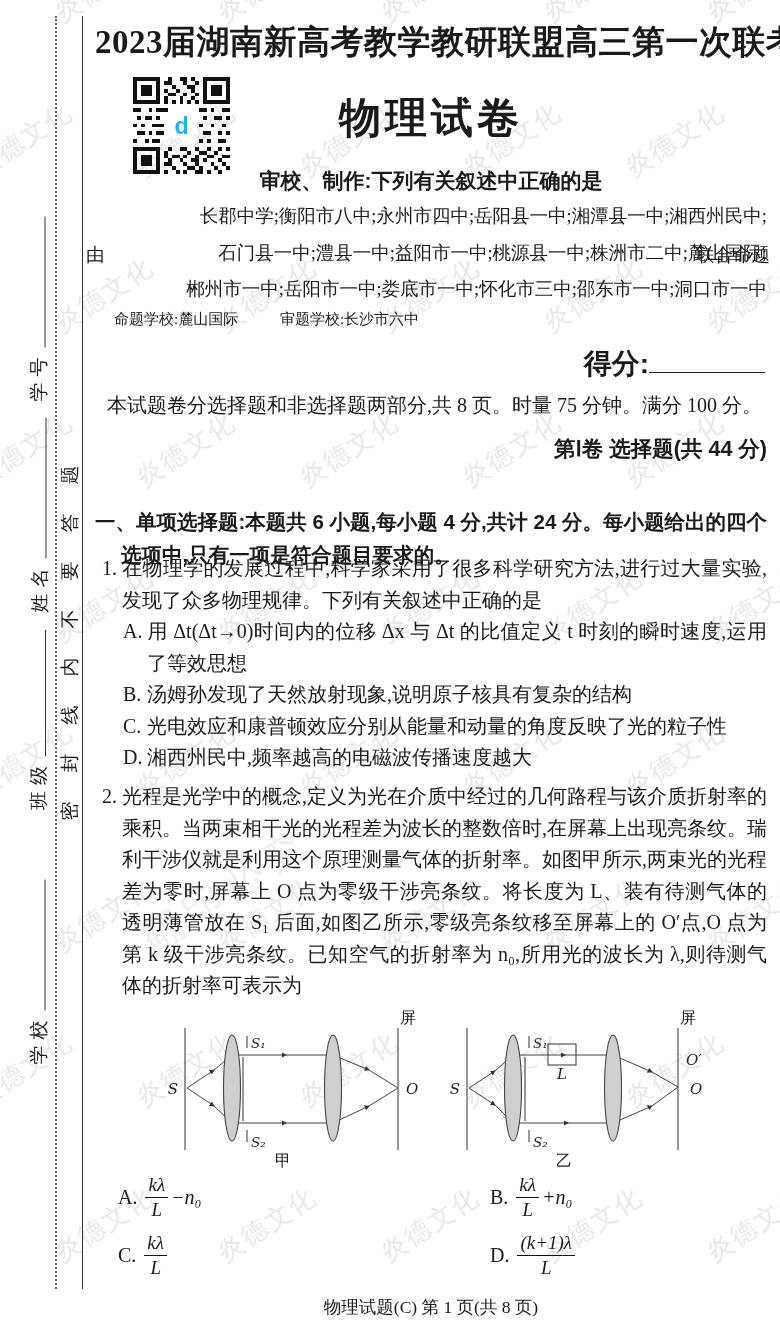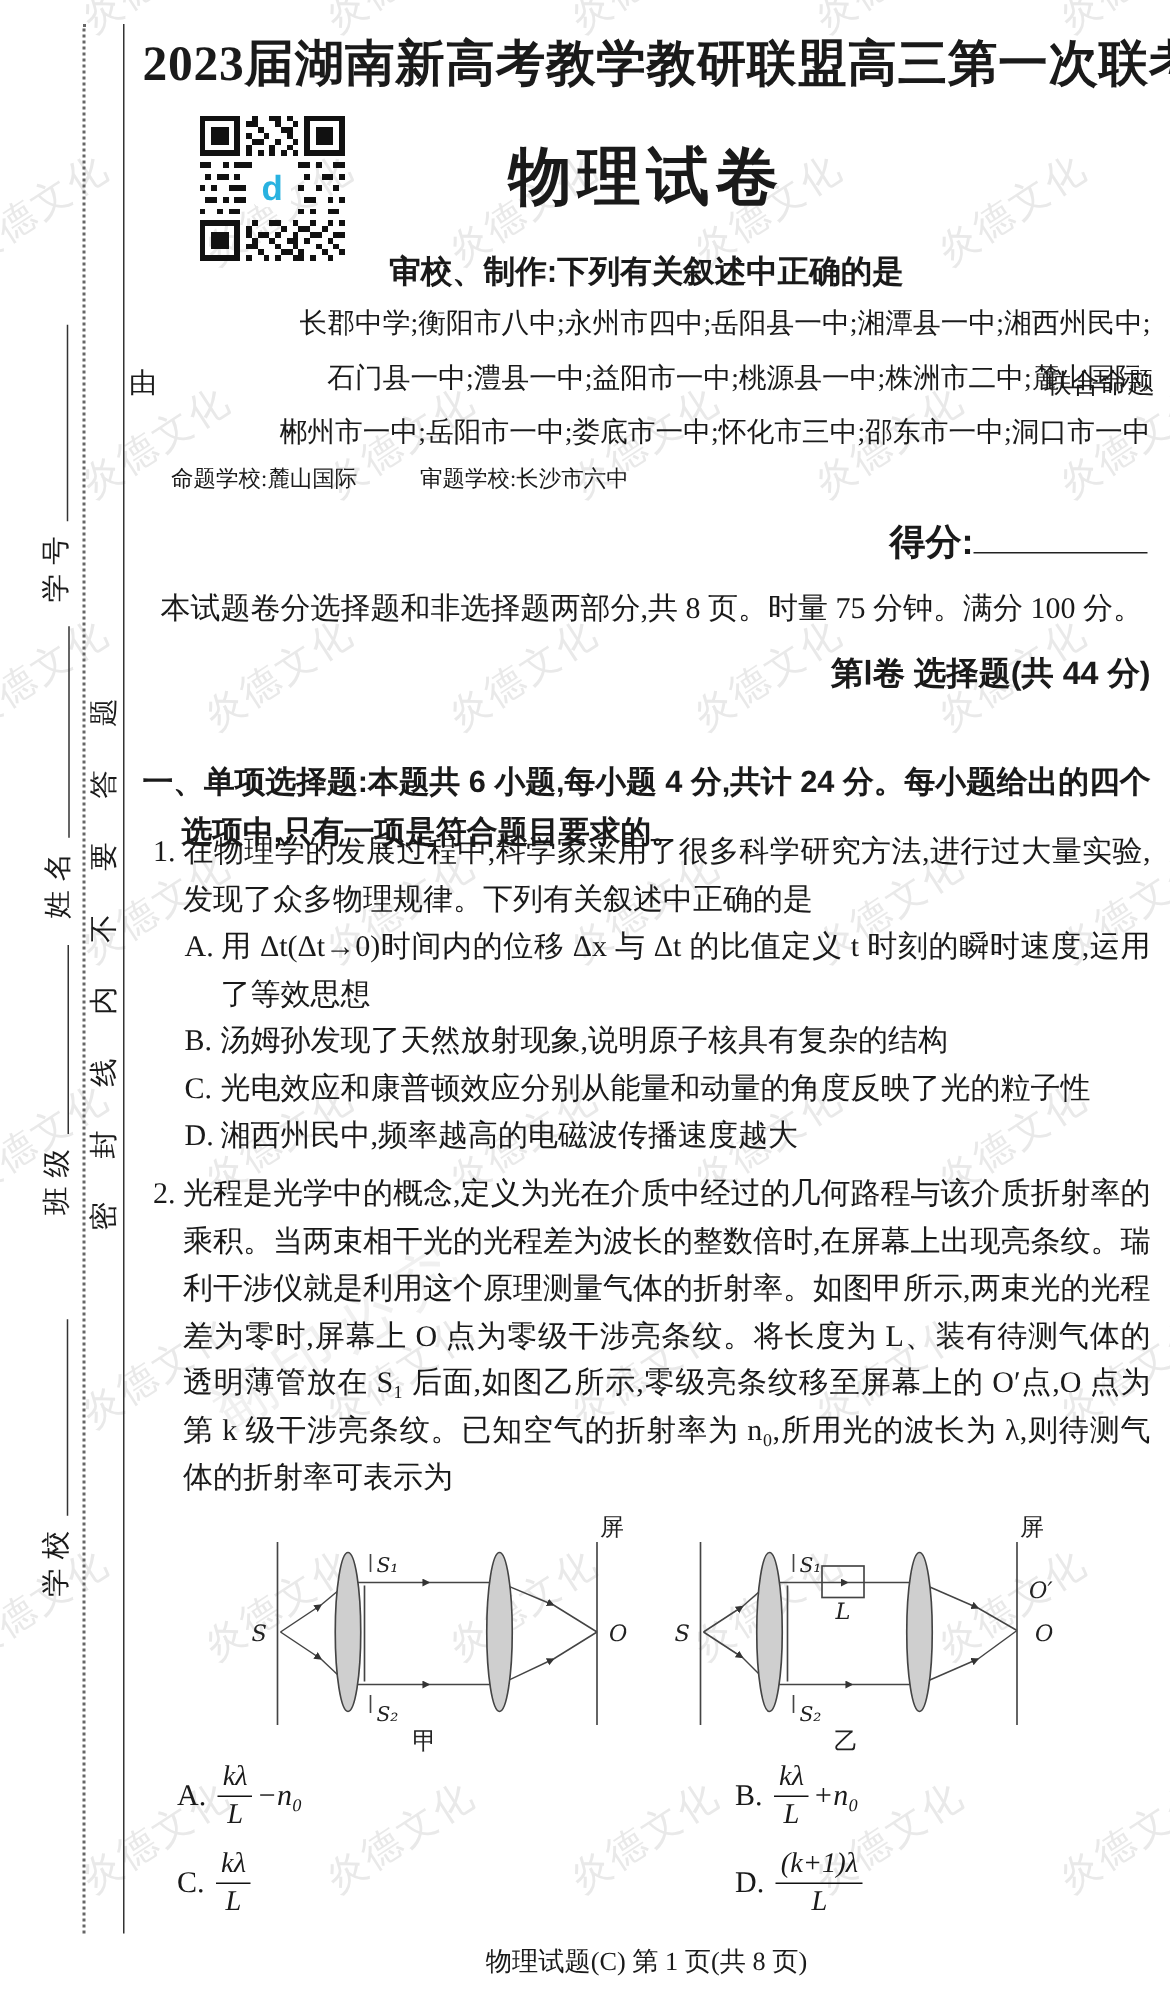--- a/index.html
+++ b/index.html
@@ -39,21 +39,21 @@
               font-family:"Liberation Sans", sans-serif; }
 
   #schools { top:198px; width:672px; }
   #schools .sline { text-align:right; font-size:18.5px; line-height:36.5px; white-space:nowrap; }
   #by-label   { position:absolute; left:-9px;  top:44px; font-size:18.5px; }
   #joint-label{ position:absolute; right:-3px; top:44px; font-size:18.5px; }
 
   #setter-row { top:310px; width:672px; text-align:left; font-size:15px; }
   #setter-row span { margin:0 19px; }
 
-  #score-row { top:345px; right:2px; font-size:24px; }
+  #score-row { top:345px; right:2px; font-size:28px; }
   #score-row .slabel { font-weight:bold; font-family:"Liberation Sans", sans-serif; }
   #score-row .sline  { display:inline-block; width:116px; border-bottom:1.5px solid #222; height:18px; }
 
   #intro { top:392px; font-size:20px; white-space:nowrap;margin-left:12px; }
 
   #part1-title { top:434px; width:672px; text-align:right; font-size:21.5px; font-weight:bold;
                  font-family:"Liberation Sans", sans-serif; }
 
   #section-heading { top:486px; width:672px; font-size:20.5px; font-weight:bold;
                      font-family:"Liberation Sans", sans-serif; line-height:32.5px;

